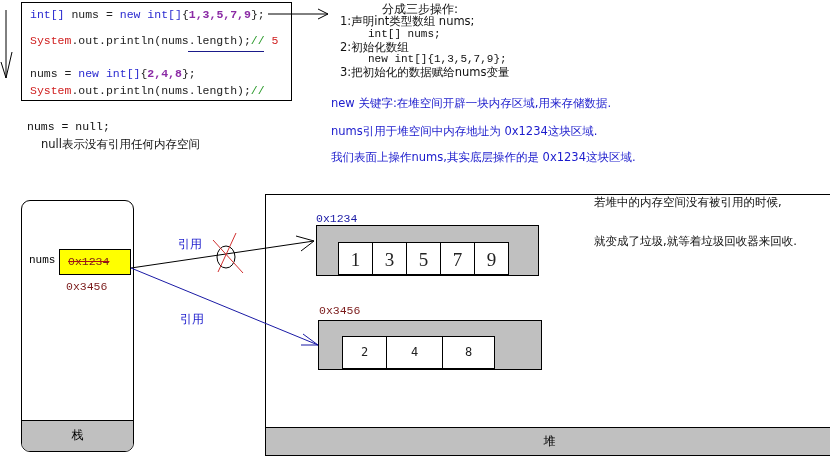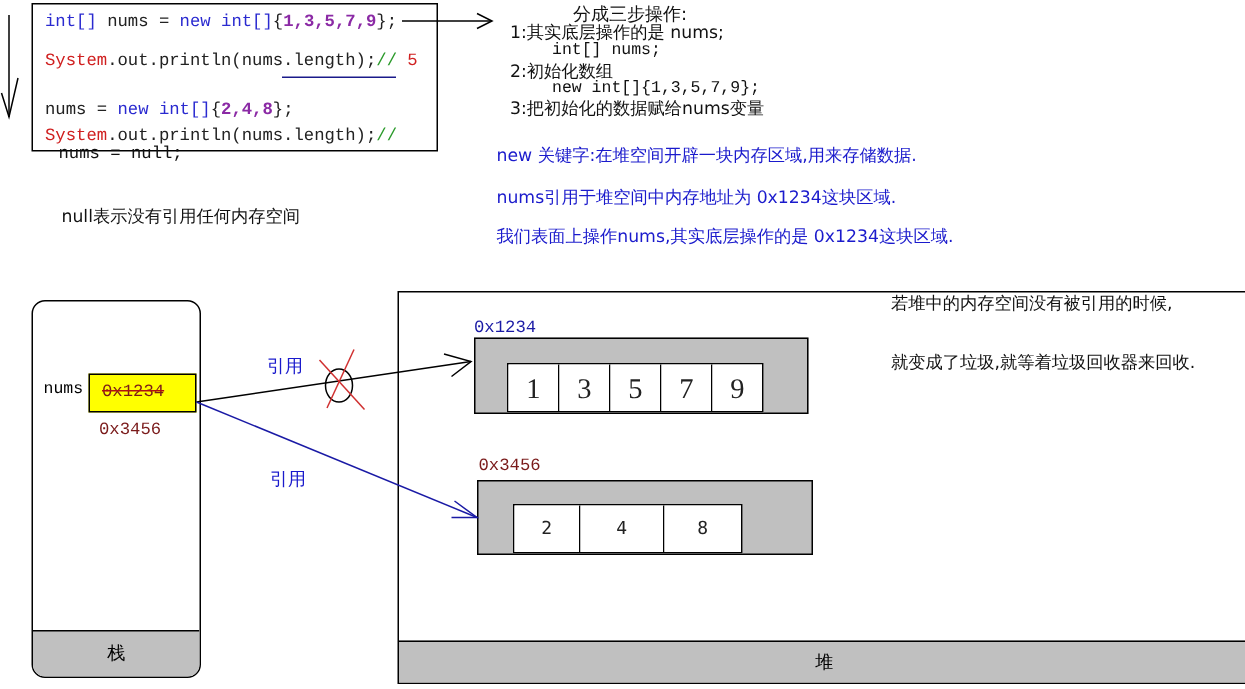--- a/index.html
+++ b/index.html
@@ -66,31 +66,31 @@
   <div class="code-line" style="top:64px;"><span>nums = </span><span class="kw">new</span><span> </span><span class="kw">int[]</span><span>{</span><span class="num">2,4,8</span><span>};</span></div>
   <div class="code-line" style="top:81px;"><span class="sys">System</span><span>.out.println(nums.length);</span><span class="cmt">//</span></div>
 </div>
 
 <svg class="abs" style="left:268px;top:6px;" width="64" height="16">
   <line x1="0" y1="8" x2="60" y2="8" stroke="#000" stroke-width="1"></line>
   <polyline points="50,3 60,8 50,13" fill="none" stroke="#000" stroke-width="1"></polyline>
 </svg>
 
 <div class="abs cjk note" style="left:334px;top:1px;font-size:12px;margin-left:48px;">分成三步操作:</div>
-<div class="abs cjk note" style="left:340px;top:14px;">1:其实底层操作的是 nums;</div>
+<div class="abs cjk note" style="left:340px;top:14px;">1:声明int类型数组 nums;</div>
 <div class="abs mono note" style="left:368px;top:28px;font-size:11px;">int[] nums;</div>
 <div class="abs cjk note" style="left:340px;top:40px;">2:初始化数组</div>
 <div class="abs mono note" style="left:368px;top:53px;font-size:11px;">new int[]{1,3,5,7,9};</div>
 <div class="abs cjk note" style="left:340px;top:65px;">3:把初始化的数据赋给nums变量</div>
 
 <div class="abs cjk blue-note" style="left:331px;top:96px;">new 关键字:在堆空间开辟一块内存区域,用来存储数据.</div>
 <div class="abs cjk blue-note" style="left:331px;top:124px;">nums引用于堆空间中内存地址为 0x1234这块区域.</div>
 <div class="abs cjk blue-note" style="left:331px;top:150px;">我们表面上操作nums,其实底层操作的是 0x1234这块区域.</div>
 
-<div class="abs mono note" style="left:27px;top:96px;margin-left:12px;">nums = null;</div>
+<div class="abs mono note" style="left:27px;top:120px;">nums = null;</div>
 <div class="abs cjk note" style="left:41px;top:137px;">null表示没有引用任何内存空间</div>
 
 <div id="stack" class="abs">
   <div id="stack-footer" class="cjk">栈</div>
 </div>
 <div class="abs mono" style="left:29px;top:254px;font-size:11px;">nums</div>
 <div id="nums-cell" class="abs">
   <span class="abs mono" style="left:8px;top:5px;font-size:11.5px;color:#7a1a1a;text-decoration:line-through;text-decoration-color:#b01010;">0x1234</span>
 </div>
 <div class="abs mono addr-red" style="left:66px;top:280px;">0x3456</div>

